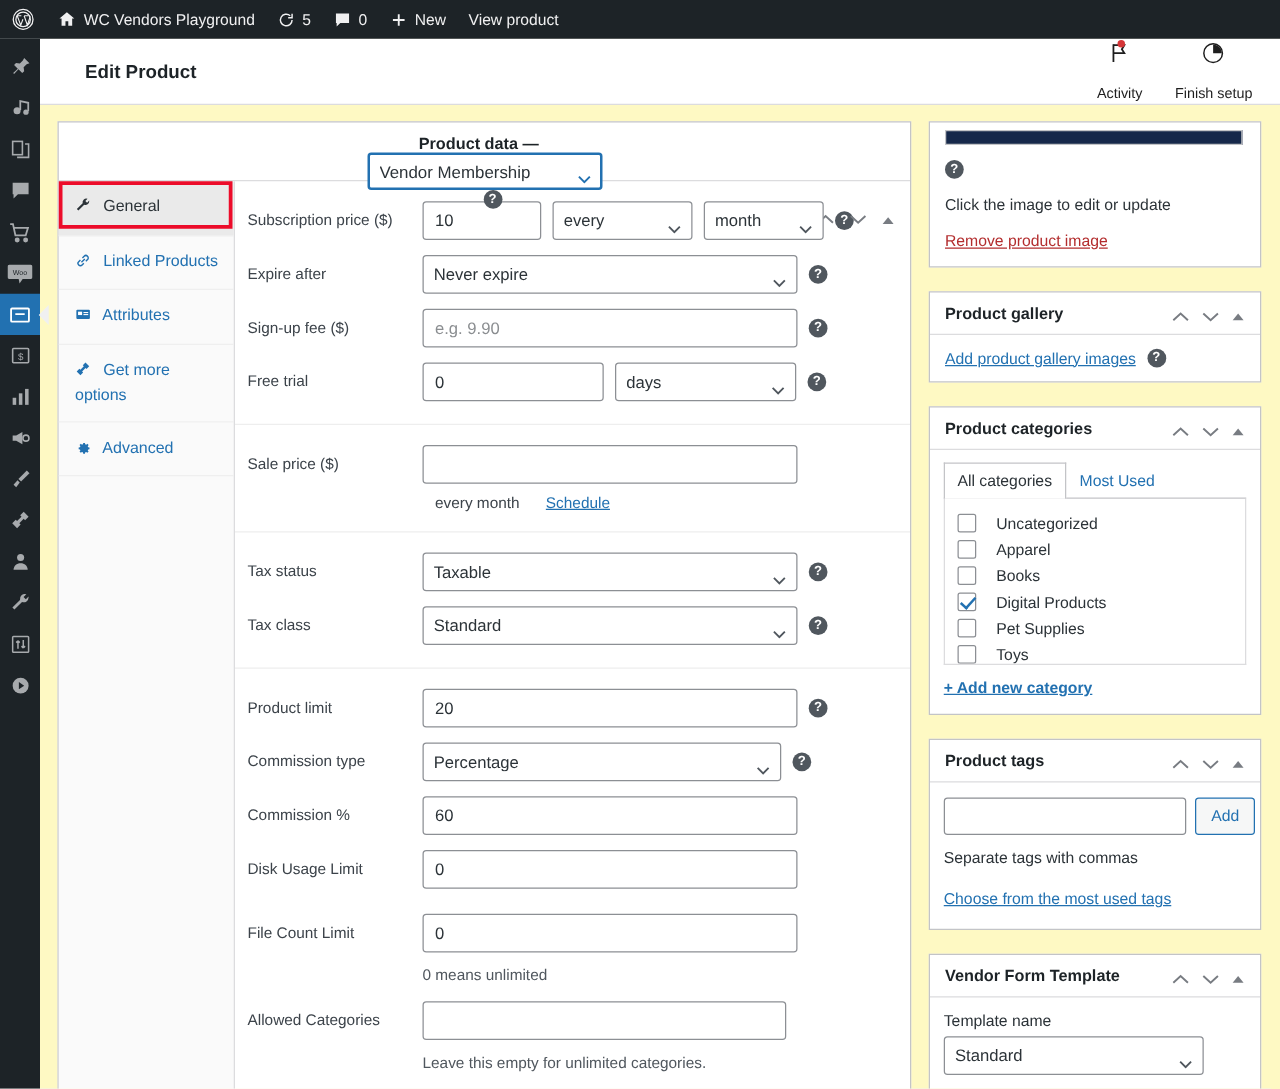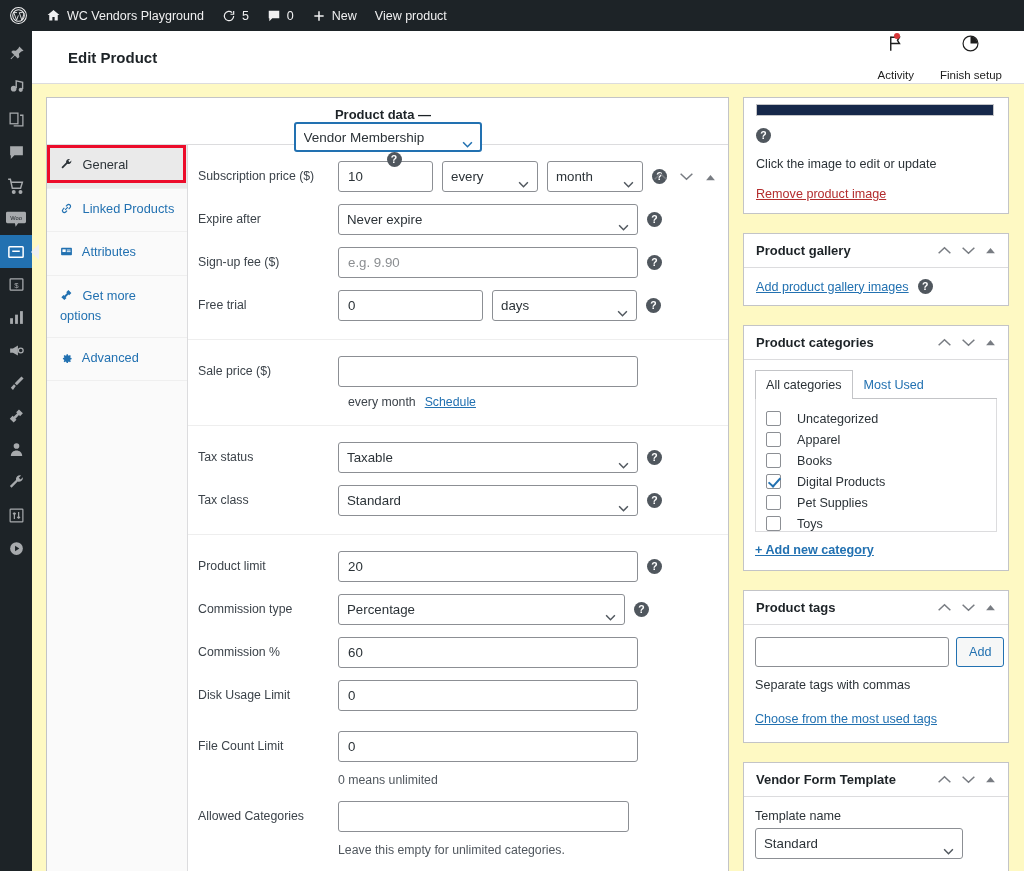--- a/index.html
+++ b/index.html
@@ -78,21 +78,21 @@
   }
   #maincol { width: 683px; }
   #sidecol { width: 266px; margin-left: 14px; }
 
   
   .postbox {
     background: #fff; border: 1px solid #c3c4c7;
     margin-bottom: 19px;
   }
   .pb-head {
-    display: flex; align-items: center; justify-content: space-between;
+    display: flex; align-items: flex-end; justify-content: space-between;
     padding: 9px 12px; border-bottom: 1px solid #dcdcde; gap: 19px;
   }
   .pb-title { font-size: 13px; font-weight: bold; color: #1d2327; }
   .pb-ctrls { display: flex; align-items: center; gap: 9px; color: #787c82; }
   .pb-ctrls svg { display: block; }
   .pb-body { padding: 11px 12px; }
 
   
   #productdata { margin-bottom: 0; }
   #pd-head {
@@ -155,26 +155,26 @@
   }
   .finput::placeholder { color: #8b8e91; }
   .fselect {
     height: 31px; border: 1px solid #8c8f94; border-radius: 3px;
     background: #fff; font-size: 13.3px; color: #2c3338;
     padding: 0 26px 0 8px; font-family: "Liberation Sans", sans-serif;
     appearance: none; -webkit-appearance: none;
   }
   .w-full  { width: 300px; }
   .w-small { width: 95px; }
-  .w-mid   { width: 96px; }
+  .w-mid   { width: 112px; }
   .w-trial { width: 145px; }
   .w-unit  { width: 96px; }
   .w-acat  { width: 291px; }
   .fdesc { font-size: 12.3px; color: #50575e; padding: 5px 0 0 150px; }
-  .fnote-row { display: flex; align-items: flex-end; gap: 9px; padding: 2px 14px 4px 160px; font-size: 12.3px; color: #3c434a; }
+  .fnote-row { display: flex; align-items: flex-end; gap: 21px; padding: 2px 14px 4px 160px; font-size: 12.3px; color: #3c434a; }
   .fnote-row a { color: #2271b1; }
 
   
   .tip {
     display: inline-flex; align-items: center; justify-content: center;
     width: 15px; height: 15px; border-radius: 50%;
     background: #50575e; color: #fff;
     font-size: 10.5px; font-weight: bold; line-height: 1;
     font-family: "Liberation Sans", sans-serif;
     flex: 0 0 15px;

